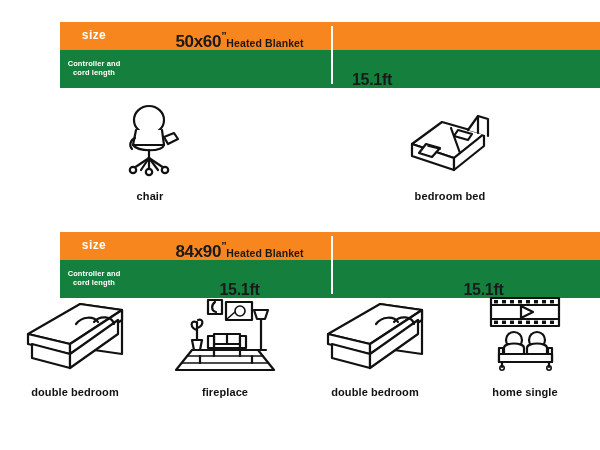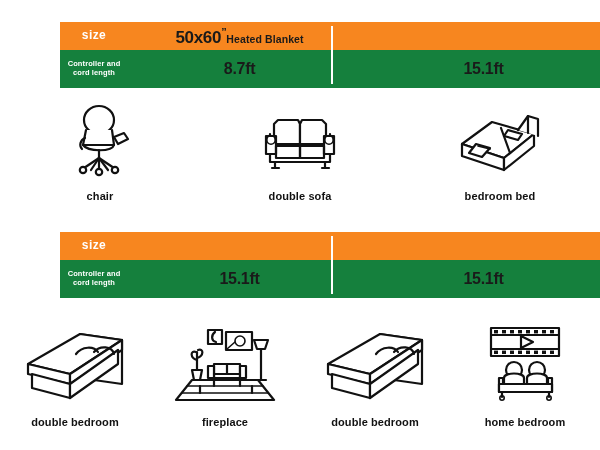--- a/index.html
+++ b/index.html
@@ -42,21 +42,21 @@
     color:#ffffff;
     text-align:center;
     line-height:1.15;
   }
   .rowlabel.big{font-size:12px;font-weight:700;letter-spacing:.4px;}
   .rowlabel.small{font-size:7.5px;font-weight:700;letter-spacing:.1px;}
 
   .cellwrap{
     flex:1 1 0;
     display:flex;
-    align-items:center;
+    align-items:flex-end;
     justify-content:center;
     position:relative;
     min-width:0;
   }
   .cellwrap.left{flex:0 0 223px;}
   .cellwrap.right{flex:1 1 auto;}
 
   .divider{
     position:absolute;
     left:309px;
@@ -84,21 +84,21 @@
     line-height:1;
   }
 
   
   .icon-row{
     position:absolute;
     left:0;width:600px;
     display:flex;
   }
   .icon-row.r1{top:100px;}
-  .icon-row.r2{top:326px;}
+  .icon-row.r2{top:296px;}
 
   .icon-cell{
     flex:1 1 0;
     display:flex;
     flex-direction:column;
     align-items:center;
     justify-content:flex-end;
   }
   .icon-art{
     height:78px;
@@ -131,23 +131,20 @@
     <div class="spec-row head">
       <div class="rowlabel big">size</div>
       <div class="cellwrap left">
         <span class="sz"><span>50x60</span><span class="inch">”</span><span class="hb">Heated Blanket</span></span>
       </div>
     </div>
 
     <div class="spec-row sub">
       <div class="rowlabel small" style="white-space:pre-line">Controller and
 cord length</div>
-      <div class="cellwrap left">
-        <span class="len">8.7ft</span>
-      </div>
       <div class="cellwrap right">
         <span class="len">15.1ft</span>
       </div>
     </div>
   </div>
 
   <div class="icon-row r1">
 
     <div class="icon-cell">
       <div class="icon-art">
@@ -165,40 +162,20 @@
           <path class="ln" d="M41 58 L41 70"></path>
           <circle class="wh" cx="25" cy="70" r="3.2"></circle>
           <circle class="wh" cx="57" cy="70" r="3.2"></circle>
           <circle class="wh" cx="41" cy="72" r="3.2"></circle>
         </svg>
       </div>
       <div class="icon-label">chair</div>
     </div>
 
 
-    <div class="icon-cell">
-      <div class="icon-art">
-        <svg width="104" height="78" viewBox="0 0 104 78">
-          <path class="wh" d="M22 34 L22 62 L82 62 L82 34"></path>
-          <path class="wh" d="M26 24 L30 20 L50 20 L52 24 L52 44 L26 44 Z"></path>
-          <path class="wh" d="M52 24 L54 20 L74 20 L78 24 L78 44 L52 44 Z"></path>
-          <path class="wh" d="M18 36 L18 54 L28 54 L28 36 Z"></path>
-          <path class="wh" d="M76 36 L76 54 L86 54 L86 36 Z"></path>
-          <circle class="ln-thin" cx="23" cy="40" r="4.2"></circle>
-          <circle class="ln-thin" cx="81" cy="40" r="4.2"></circle>
-          <path class="ln" d="M28 46 L52 46 L52 58 L28 58 Z"></path>
-          <path class="ln" d="M52 46 L76 46 L76 58 L52 58 Z"></path>
-          <path class="ln" d="M27 62 L27 68"></path>
-          <path class="ln" d="M77 62 L77 68"></path>
-          <path class="ln" d="M24 68 L31 68"></path>
-          <path class="ln" d="M74 68 L81 68"></path>
-        </svg>
-      </div>
-      <div class="icon-label">double sofa</div>
-    </div>
 
     <div class="icon-cell">
       <div class="icon-art">
         <svg width="104" height="78" viewBox="0 0 104 78">
           <path class="wh" d="M14 44 L44 22 L86 34 L56 58 Z"></path>
           <path class="wh" d="M14 44 L14 56 L56 70 L56 58 Z"></path>
           <path class="wh" d="M56 58 L86 34 L86 46 L56 70 Z"></path>
           <path class="wh" d="M70 30 L80 16 L90 19 L90 36"></path>
           <path class="ln" d="M80 16 L80 33"></path>
           <path class="wh" d="M60 30 L74 34 L70 40 L56 36 Z"></path>
@@ -209,20 +186,23 @@
       </div>
       <div class="icon-label">bedroom bed</div>
     </div>
   </div>
 
   <div class="spec-table t2">
     <div class="divider"></div>
 
     <div class="spec-row head">
       <div class="rowlabel big">size</div>
+      <div class="cellwrap left">
+        <span class="sz"><span>84x90</span><span class="inch">”</span><span class="hb">Heated Blanket</span></span>
+      </div>
     </div>
 
     <div class="spec-row sub">
       <div class="rowlabel small" style="white-space:pre-line">Controller and
 cord length</div>
       <div class="cellwrap left">
         <span class="len">15.1ft</span>
       </div>
       <div class="cellwrap right">
         <span class="len">15.1ft</span>
@@ -327,17 +307,17 @@
           <path class="wh" d="M54 56 C54 50 74 50 74 56 L74 62 L54 62 Z"></path>
           <path class="wh" d="M26 56 L30 56 L30 70 L26 70 Z"></path>
           <path class="wh" d="M75 56 L79 56 L79 70 L75 70 Z"></path>
           <path class="wh" d="M26 62 L79 62 L79 70 L26 70 Z"></path>
           <path class="ln" d="M29 70 L29 75"></path>
           <path class="ln" d="M76 70 L76 75"></path>
           <circle class="ln-thin" cx="29" cy="76" r="2.2"></circle>
           <circle class="ln-thin" cx="76" cy="76" r="2.2"></circle>
         </svg>
       </div>
-      <div class="icon-label">home bedroom</div>
+      <div class="icon-label">home single</div>
     </div>
   </div>
 
 </div>
 
 </body></html>

